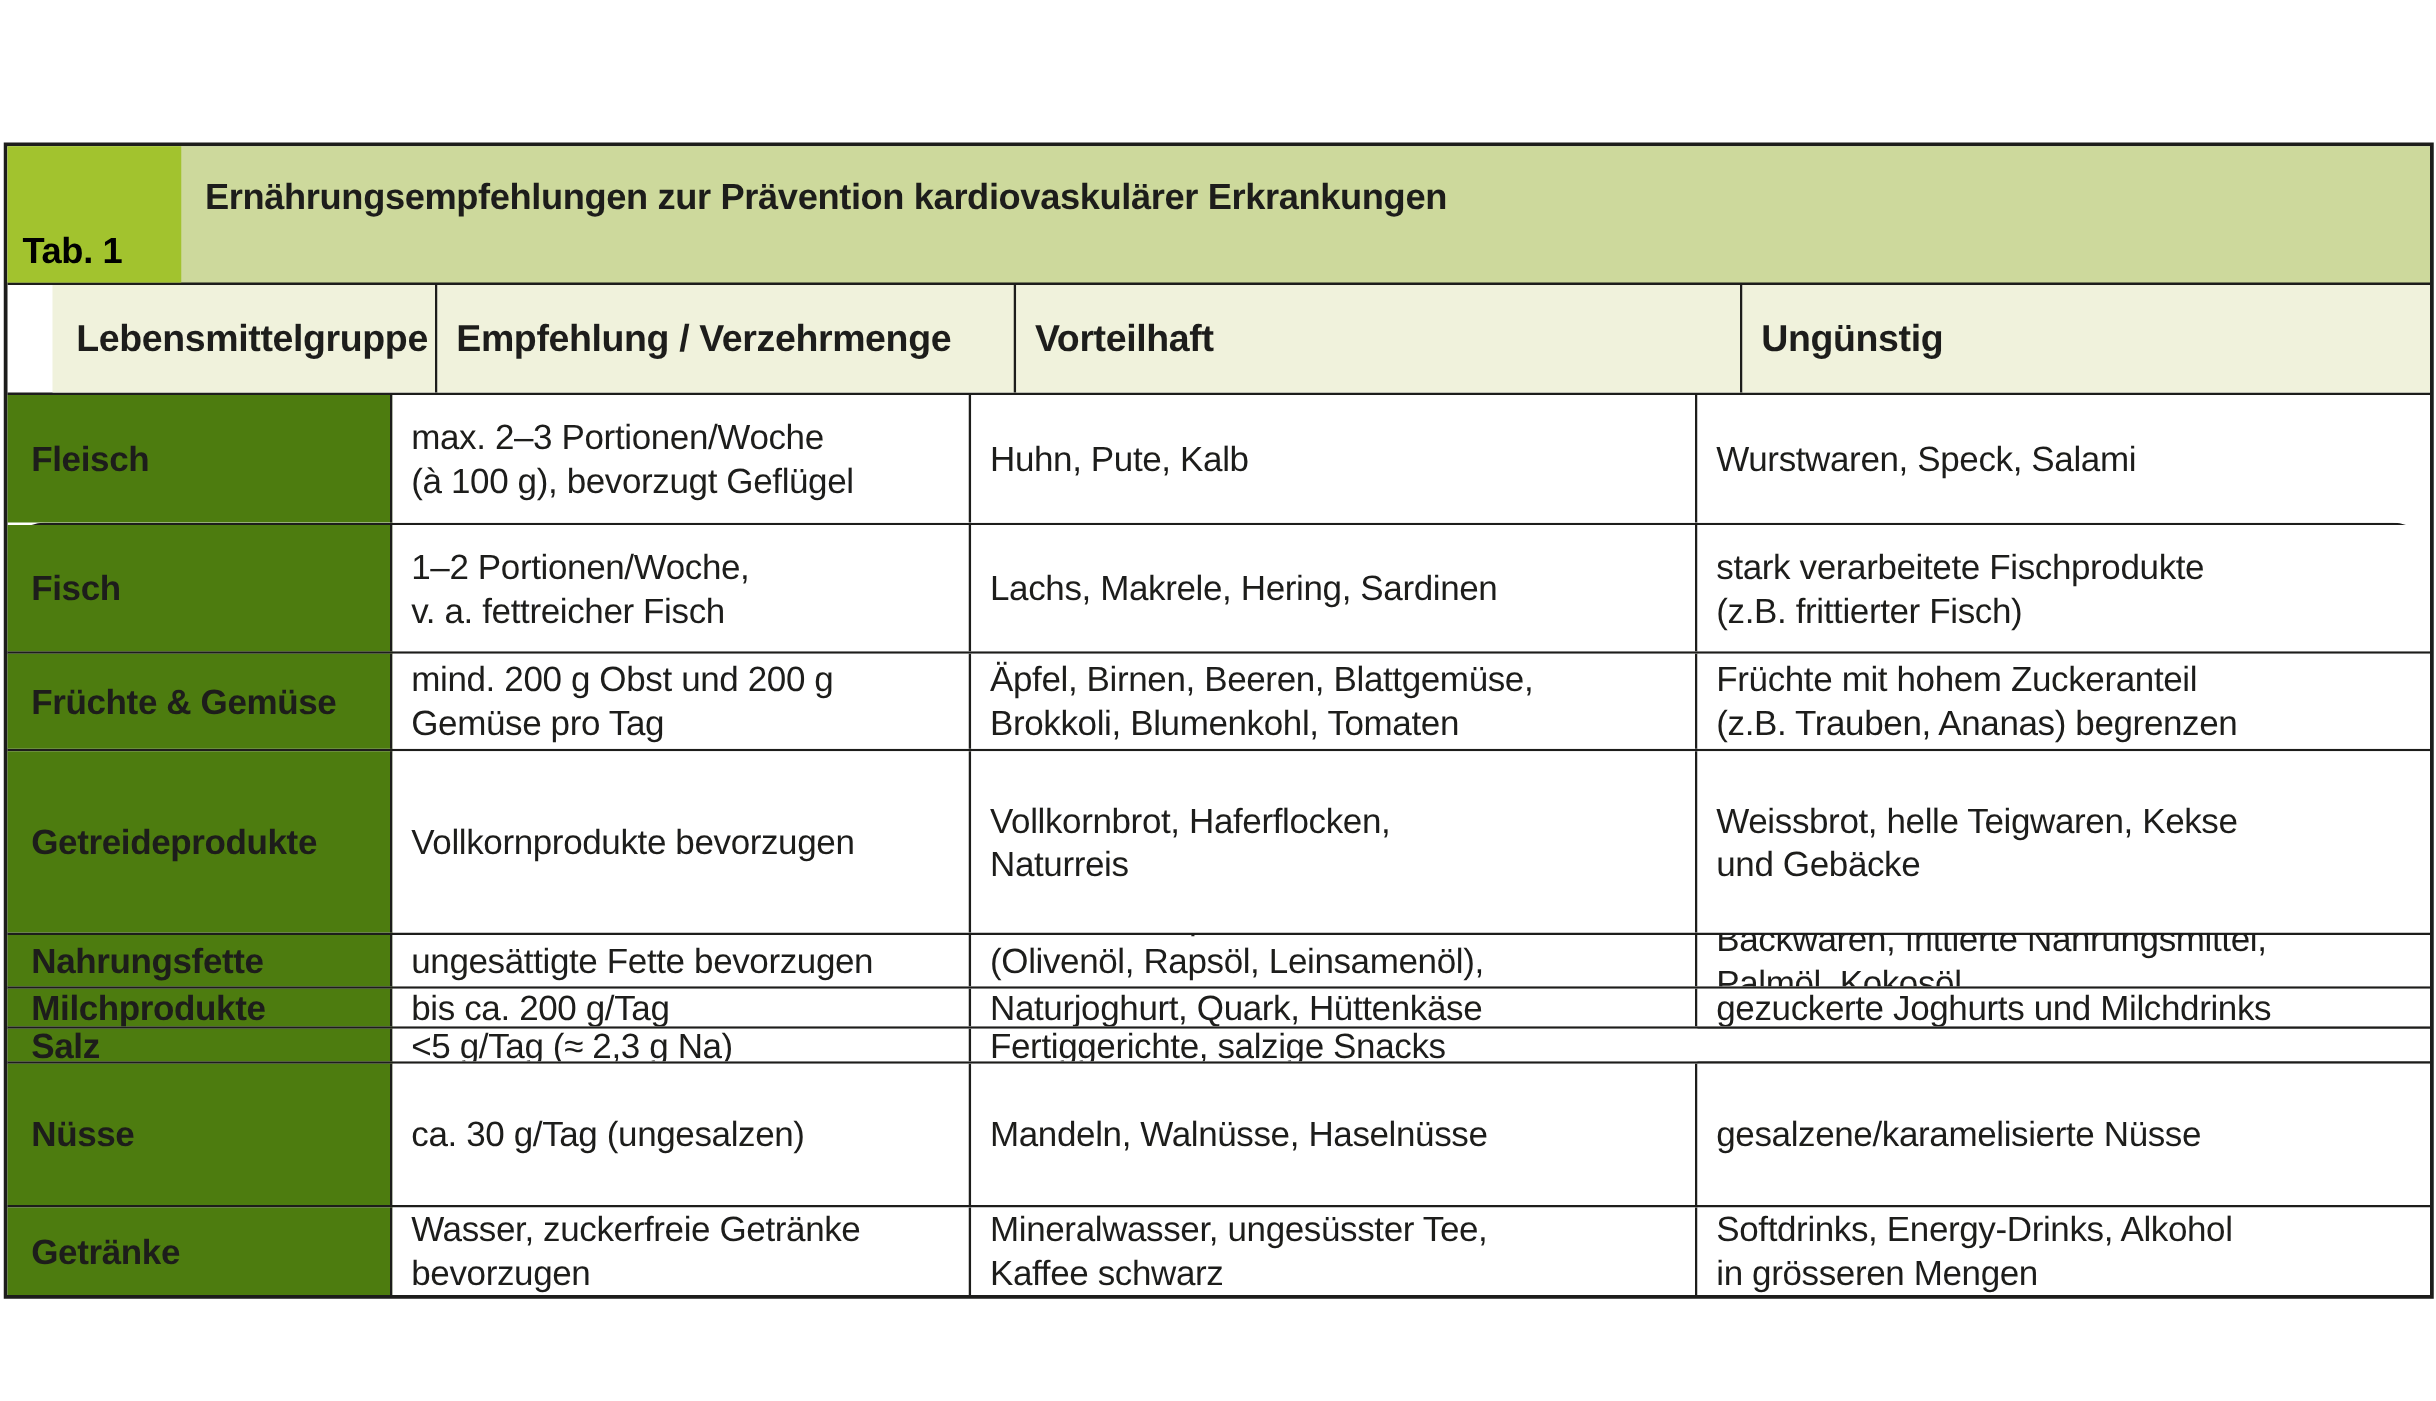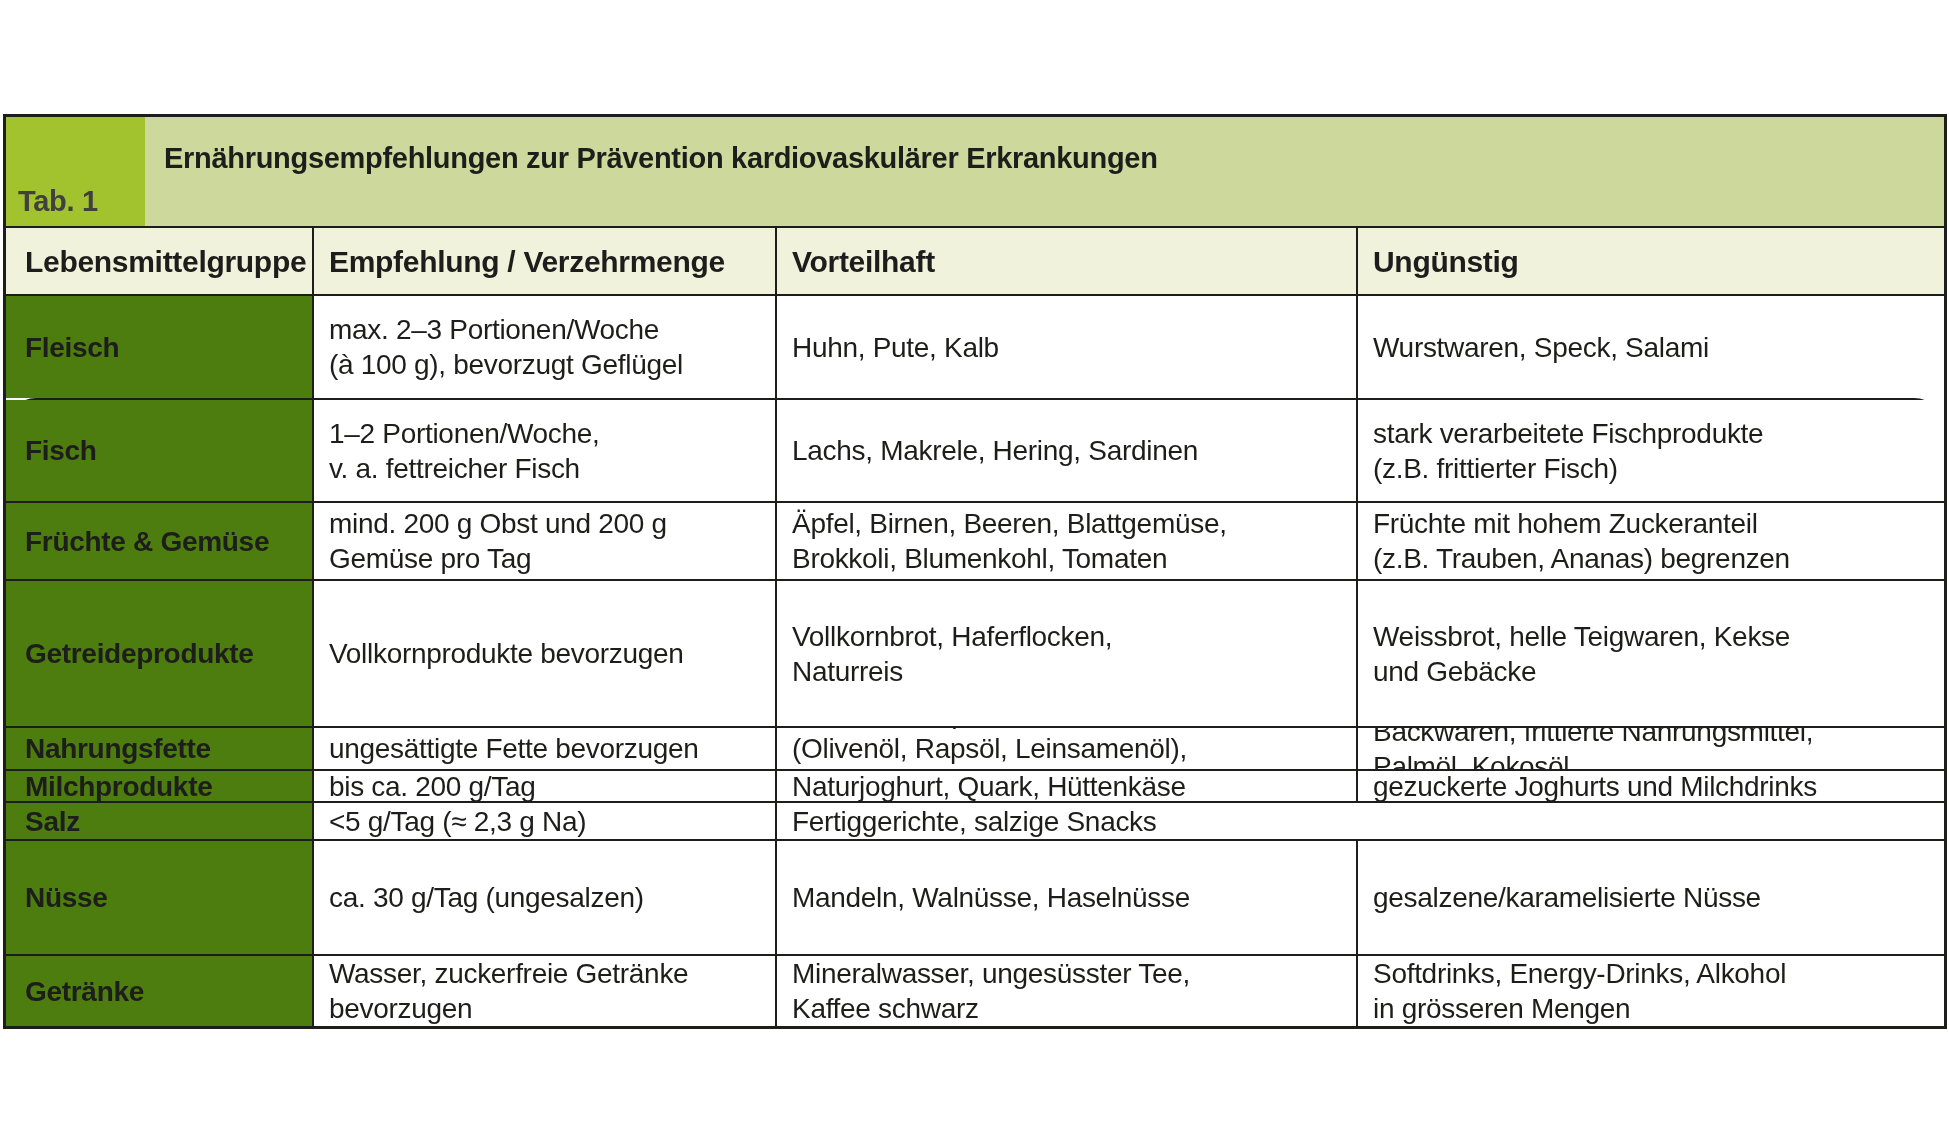--- a/index.html
+++ b/index.html
@@ -33,47 +33,47 @@
   }
   .tab-badge {
     flex: 0 0 139px;
     background: #a2c32e;
     position: relative;
   }
   .tab-badge .tab-label {
     position: absolute;
     left: 12px;
     bottom: 8px;
-    color: #404040;
+    color: #000000;
     font-size: 29px;
     font-weight: bold;
     letter-spacing: -0.3px;
   }
   .band-title {
     padding: 25px 0 0 19px;
     font-size: 29px;
     font-weight: bold;
     letter-spacing: -0.3px;
   }
   
   .tr {
     display: grid;
     grid-template-columns: 308px 463px 581px 1fr;
     box-sizing: border-box;
   }
   .tr + .tr { border-top: 2px solid #1d1d1b; }
   .tr:nth-child(1)  { height: 89px;  }  
-  .tr:nth-child(2)  { height: 66px;  }  
+  .tr:nth-child(2)  { height: 86px; padding-left: 36px;  }  
   .tr:nth-child(3)  { height: 104px; }  
   .tr:nth-child(4)  { height: 103px; border-radius: 30px; }  
   .tr:nth-child(5)  { height: 78px;  }  
   .tr:nth-child(6)  { height: 147px; }  
   .tr:nth-child(7)  { height: 43px;  }  
   .tr:nth-child(8)  { height: 32px;  }  
-  .tr:nth-child(9)  { height: 38px;  }  
+  .tr:nth-child(9)  { height: 28px;  }  
   .tr:nth-child(10) { height: 115px; }  
   .td {
     display: flex;
     align-items: center;
     box-sizing: border-box;
     padding: 0 12px 0 15px;
     font-size: 28px;
     line-height: 35px;
     letter-spacing: -0.3px;
     background: #ffffff;

